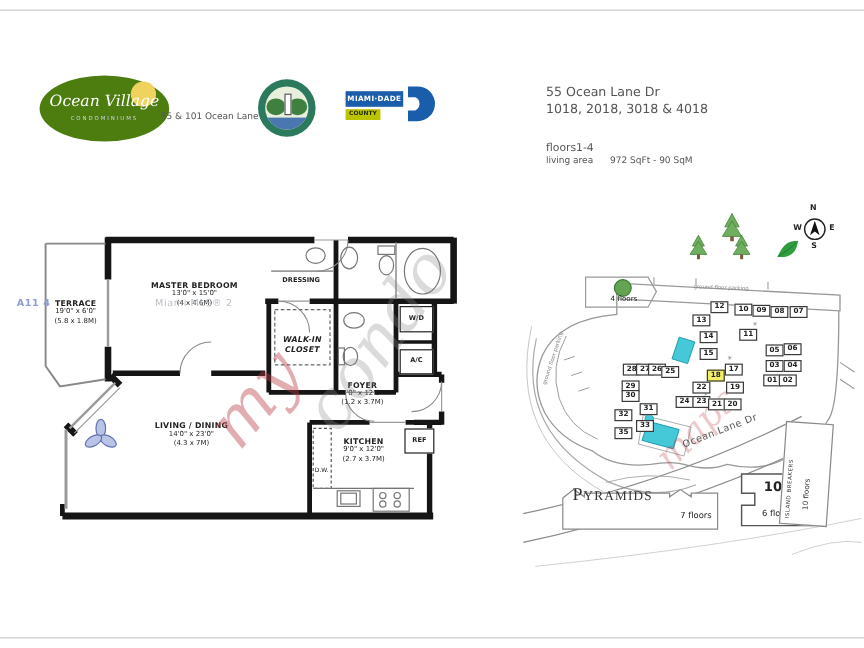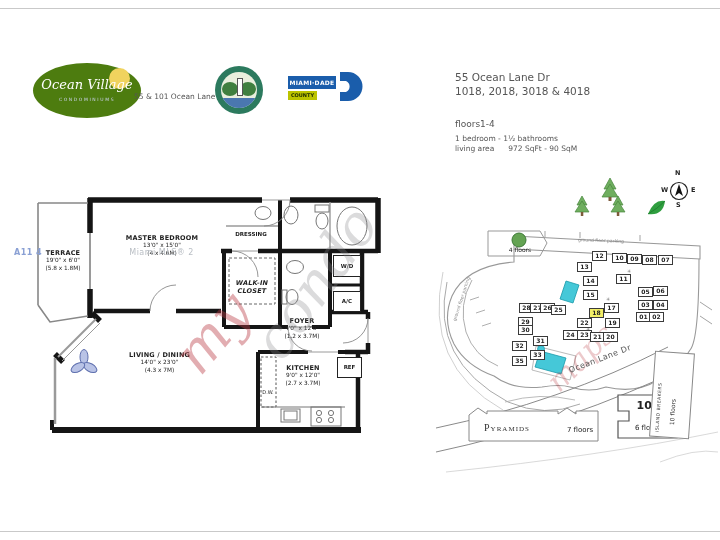--- a/index.html
+++ b/index.html
@@ -84,21 +84,20 @@
   <div class="md-strip1">MIAMI·DADE</div>
   <div class="md-strip2">COUNTY</div>
   <svg class="abs" style="left:338px;top:71px;" width="26" height="32">
     <path d="M2,1 h8 a14,14 0 0 1 0,29 h-8 v-9 h6 a6,6 0 0 0 0,-11 h-6 z" fill="#1a5dab"></path>
   </svg>
 
   <div class="listing">
     <div class="l1">55 Ocean Lane Dr</div>
     <div class="l2">1018, 2018, 3018 &amp; 4018</div>
     <div class="l3">floors1-4</div>
-    <div class="l4">1 bedroom - 1½ bathrooms</div>
     <div class="l5">
       <span>living area</span><span class="gap"></span><span>972 SqFt - 90 SqM</span>
     </div>
   </div>
 
   <svg class="abs" style="left:0;top:0;" width="720" height="540" viewBox="0 0 720 540">
 
     <g stroke="#151515" fill="none">
       <path d="M88,200 H262 M290,200 H378" stroke-width="5.5"></path>
       <path d="M378,198 V253" stroke-width="5.5"></path>
@@ -276,21 +275,21 @@
   <div class="street">Ocean Lane Dr</div>
 
   <div class="lbl" style="left:620px;top:399px;width:56px;font-size:11px;font-weight:bold;color:#222;">100</div>
   <div class="lbl" style="left:620px;top:424px;width:56px;font-size:7px;">6 floors</div>
 
   <div class="ib">
     <div class="vtxt" style="left:4px;top:6px;height:74px;font-size:4.5px;letter-spacing:.5px;color:#333;">ISLAND BREAKERS</div>
     <div class="vtxt" style="left:17px;top:14px;height:58px;font-size:6px;color:#333;">10 floors</div>
   </div>
 
-  <div class="lbl" style="left:477px;top:421px;width:60px;font-family:'Liberation Serif',serif;font-variant:small-caps;font-size:10px;letter-spacing:1px;color:#333;">Pyramids</div>
+  <div class="lbl" style="left:477px;top:404px;width:60px;font-family:'Liberation Serif',serif;font-variant:small-caps;font-size:15px;letter-spacing:1px;color:#333;">Pyramids</div>
   <div class="lbl" style="left:560px;top:426px;width:40px;font-size:7px;">7 floors</div>
 
   <span class="stair" style="left:606px;top:296px;">✳</span>
   <span class="stair" style="left:586px;top:326px;">✳</span>
   <span class="stair" style="left:627px;top:268px;">✳</span>
 
   <div>
       <div class="unit" style="left: 592px; top: 251px;">12</div>
       <div class="unit" style="left: 612px; top: 253px;">10</div>
       <div class="unit" style="left: 627px; top: 254px;">09</div>

